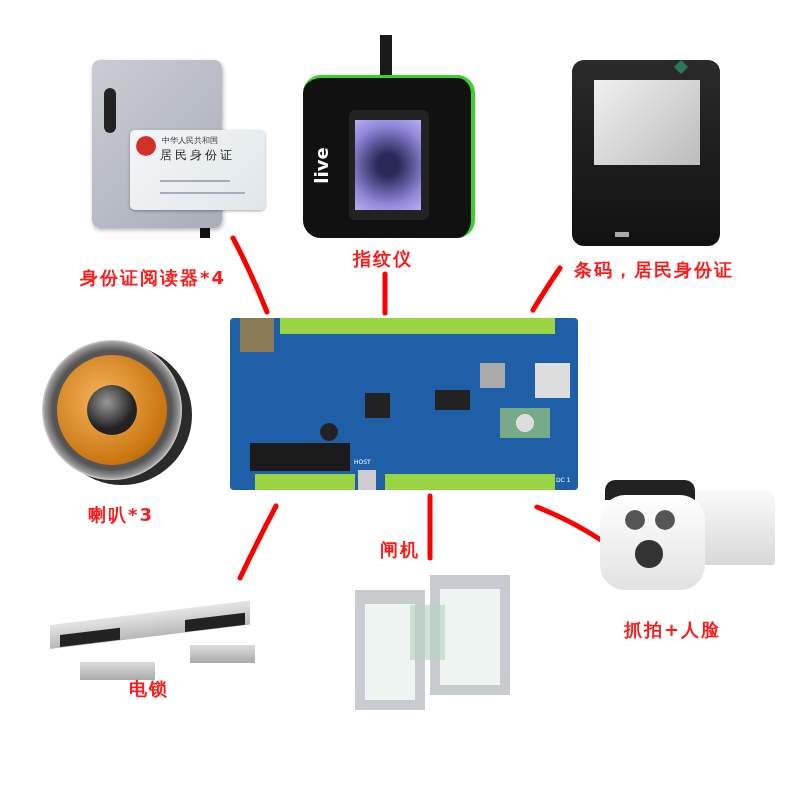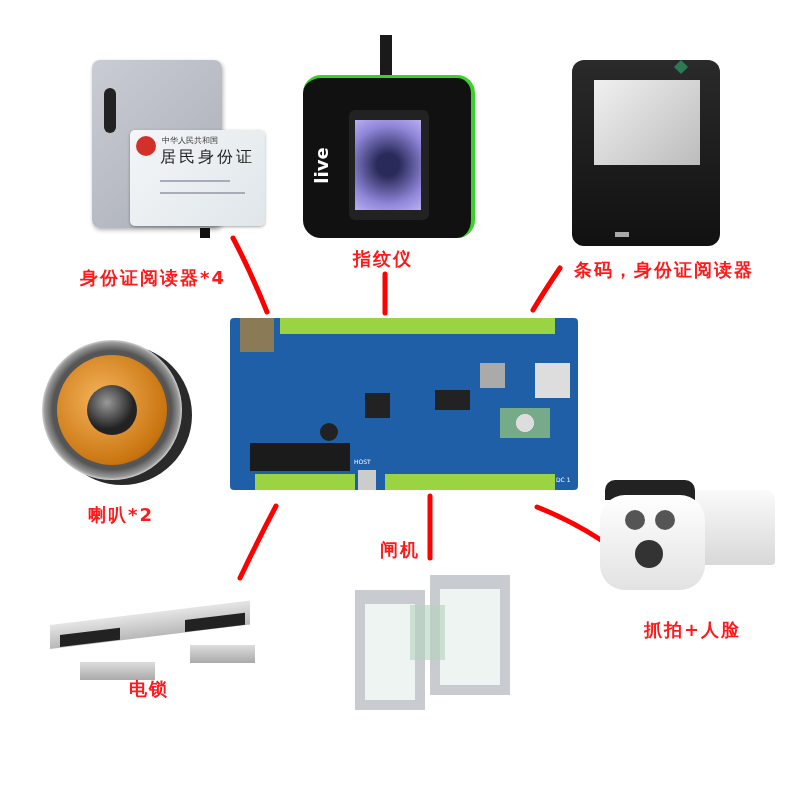--- a/index.html
+++ b/index.html
@@ -18,24 +18,24 @@
     <path d="M560 268 Q545 290 533 310"></path>
     <path d="M276 506 Q258 540 240 578"></path>
     <path d="M430 496 L430 558"></path>
     <path d="M537 507 Q570 520 601 540"></path>
   </g>
 </svg>
 
 <div class="abs" style="left:92px;top:60px;width:135px;height:175px;">
   <div style="position:absolute;left:0;top:0;width:130px;height:168px;background:linear-gradient(135deg,#c9ccd3,#a9adb6);border-radius:8px;box-shadow:1px 2px 4px rgba(0,0,0,.3);"></div>
   <div style="position:absolute;left:12px;top:28px;width:12px;height:45px;background:#222;border-radius:6px;"></div>
-  <div style="position:absolute;left:38px;top:70px;width:135px;height:96px;background:linear-gradient(135deg,#f4f6f8,#dfe6ea);border-radius:5px;box-shadow:0 1px 3px rgba(0,0,0,.35);">
+  <div style="position:absolute;left:38px;top:70px;width:135px;height:80px;background:linear-gradient(135deg,#f4f6f8,#dfe6ea);border-radius:5px;box-shadow:0 1px 3px rgba(0,0,0,.35);">
     <div style="position:absolute;left:6px;top:6px;width:20px;height:20px;border-radius:50%;background:#d4302a;"></div>
     <div style="position:absolute;left:32px;top:5px;font-size:8px;font-family:'DejaVu Serif',serif;color:#333;">中华人民共和国</div>
-    <div style="position:absolute;left:30px;top:17px;font-size:16px;font-family:'DejaVu Serif',serif;color:#222;letter-spacing:3px;">居民身份证</div>
+    <div style="position:absolute;left:30px;top:17px;font-size:12px;font-family:'DejaVu Serif',serif;color:#222;letter-spacing:3px;">居民身份证</div>
     <div style="position:absolute;left:30px;top:50px;width:70px;height:2px;background:#aab;"></div>
     <div style="position:absolute;left:30px;top:62px;width:85px;height:2px;background:#aab;"></div>
   </div>
   <div style="position:absolute;left:108px;top:168px;width:10px;height:10px;background:#111;"></div>
 </div>
 <div class="label" style="left:80px;top:266px;text-align:right;">身份证阅读器*4</div>
 
 <div class="abs" style="left:303px;top:35px;width:170px;height:200px;">
   <div style="position:absolute;left:77px;top:0;width:12px;height:42px;background:#1a1a1a;"></div>
   <div style="position:absolute;left:0;top:40px;width:168px;height:160px;background:#111;border-radius:18px;border-right:4px solid #3ad12a;border-top:3px solid #3ad12a;"></div>
@@ -44,29 +44,29 @@
   <div style="position:absolute;left:0px;top:120px;transform:rotate(-90deg);color:#fff;font-size:18px;font-weight:bold;">live</div>
 </div>
 <div class="label" style="left:353px;top:247px;">指纹仪</div>
 
 <div class="abs" style="left:572px;top:60px;width:150px;height:190px;">
   <div style="position:absolute;left:0;top:0;width:148px;height:186px;background:linear-gradient(180deg,#2a2a2a,#111);border-radius:12px;"></div>
   <div style="position:absolute;left:22px;top:20px;width:106px;height:85px;background:linear-gradient(135deg,#f0f0f0,#bcbcbc);"></div>
   <div style="position:absolute;left:104px;top:2px;width:10px;height:10px;background:#2b7a55;transform:rotate(45deg);"></div>
   <div style="position:absolute;left:43px;top:172px;width:14px;height:5px;background:#aaa;"></div>
 </div>
-<div class="label" style="left:574px;top:258px;">条码，身份证阅读器</div>
+<div class="label" style="left:574px;top:258px;">条码，居民身份证</div>
 
 <div class="abs" style="left:42px;top:340px;width:145px;height:145px;">
   <div style="position:absolute;left:10px;top:5px;width:140px;height:140px;border-radius:50%;background:#2a2a2a;"></div>
   <div style="position:absolute;left:0;top:0;width:140px;height:140px;border-radius:50%;background:radial-gradient(circle,#555 60%,#999 68%,#eee 72%,#777 78%);"></div>
   <div style="position:absolute;left:15px;top:15px;width:110px;height:110px;border-radius:50%;background:radial-gradient(circle at 40% 40%,#f5b35b,#c97510 70%,#8a4a06);"></div>
   <div style="position:absolute;left:45px;top:45px;width:50px;height:50px;border-radius:50%;background:radial-gradient(circle at 40% 35%,#999,#222 60%);"></div>
 </div>
-<div class="label" style="left:88px;top:503px;">喇叭*2</div>
+<div class="label" style="left:88px;top:503px;">喇叭*3</div>
 
 <div class="abs" style="left:230px;top:318px;width:348px;height:172px;background:#1f5fa8;border-radius:4px;">
   <div style="position:absolute;left:10px;top:0;width:34px;height:34px;background:#8a7a55;"></div>
   <div style="position:absolute;left:50px;top:0;width:275px;height:16px;background:#9bd443;"></div>
   <div style="position:absolute;left:25px;top:156px;width:100px;height:16px;background:#9bd443;"></div>
   <div style="position:absolute;left:155px;top:156px;width:170px;height:16px;background:#9bd443;"></div>
   <div style="position:absolute;left:128px;top:152px;width:18px;height:20px;background:#ccc;"></div>
   <div style="position:absolute;left:305px;top:45px;width:35px;height:35px;background:#ddd;"></div>
   <div style="position:absolute;left:250px;top:45px;width:25px;height:25px;background:#aaa;"></div>
   <div style="position:absolute;left:135px;top:75px;width:25px;height:25px;background:#222;"></div>
@@ -79,21 +79,21 @@
 </div>
 
 <div class="abs" style="left:595px;top:475px;width:185px;height:120px;">
   <div style="position:absolute;left:25px;top:15px;width:155px;height:75px;background:linear-gradient(180deg,#fafafa,#d8d8d8);border-radius:4px 10px 4px 4px;"></div>
   <div style="position:absolute;left:10px;top:5px;width:90px;height:20px;background:#222;border-radius:10px 10px 0 0;"></div>
   <div style="position:absolute;left:5px;top:20px;width:105px;height:95px;background:linear-gradient(180deg,#fff,#e2e2e2);border-radius:25px;"></div>
   <div style="position:absolute;left:30px;top:35px;width:20px;height:20px;border-radius:50%;background:#555;"></div>
   <div style="position:absolute;left:60px;top:35px;width:20px;height:20px;border-radius:50%;background:#555;"></div>
   <div style="position:absolute;left:40px;top:65px;width:28px;height:28px;border-radius:50%;background:#333;"></div>
 </div>
-<div class="label" style="left:644px;top:618px;">抓拍+人脸</div>
+<div class="label" style="left:624px;top:618px;">抓拍+人脸</div>
 
 <div class="label" style="left:380px;top:538px;font-family:Liberation Serif, serif;">闸机</div>
 <div class="abs" style="left:350px;top:575px;width:160px;height:140px;">
   <div style="position:absolute;left:5px;top:15px;width:70px;height:120px;border:10px solid #c8ccd0;border-top-width:14px;background:rgba(200,220,210,.3);box-sizing:border-box;"></div>
   <div style="position:absolute;left:80px;top:0;width:80px;height:120px;border:10px solid #c8ccd0;border-top-width:14px;background:rgba(200,220,210,.3);box-sizing:border-box;"></div>
   <div style="position:absolute;left:60px;top:30px;width:35px;height:55px;background:rgba(180,210,190,.6);"></div>
 </div>
 
 <div class="abs" style="left:50px;top:600px;width:220px;height:85px;">
   <div style="position:absolute;left:0;top:25px;width:200px;height:24px;background:linear-gradient(180deg,#e5e5e5,#b8b8b8);transform:skewY(-7deg);transform-origin:left;"></div>

